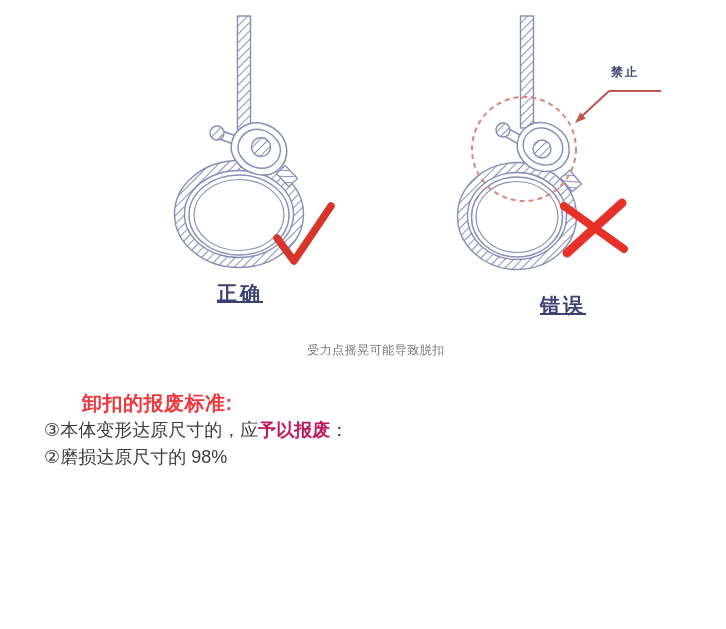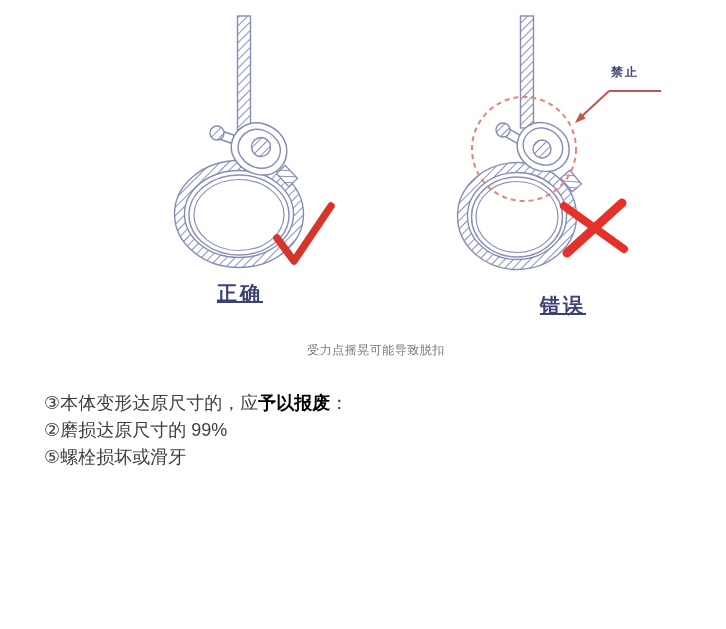--- a/index.html
+++ b/index.html
@@ -22,21 +22,21 @@
     text-indent:26px; font-size:12px; color:#777777; letter-spacing:0.5px;
   }
   .content {
     position:absolute; left:44px; top:390px; width:640px;
     font-size:18px; line-height:27px; color:#3d3d3d;
   }
   .heading {
     padding-left:38px; font-size:20px; font-weight:700;
     color:#ee383e; letter-spacing:0.5px; line-height:27px;
   }
-  .intro b { font-weight:700; color:#000000; }
+  .intro b { font-weight:700; color:#be185d; }
   .item { white-space:nowrap; }
 </style>
 </head>
 <body>
 
 <div class="page">
 
   <svg class="figure-svg" width="726" height="336" viewBox="0 0 726 336">
     <defs>
       <pattern id="hatch" width="6" height="6" patternUnits="userSpaceOnUse" patternTransform="rotate(45)">
@@ -105,18 +105,18 @@
     </g>
   </svg>
 
   <div class="fig-label" style="left:217px; top:280px;">正确</div>
   <div class="fig-label" style="left:496px; top:292px;margin-left:44px;">错误</div>
   <div class="prohibit-label">禁止</div>
 
   <div class="caption">受力点摇晃可能导致脱扣</div>
 
   <div class="content">
+    <div class="heading">卸扣的报废标准:</div>
     <div class="intro"><span>③本体变形达原尺寸的，应</span><b>予以报废</b><span>：</span></div>
-    <div class="item">②磨损达原尺寸的 99%</div>
-    <div class="item">⑤螺栓损坏或滑牙</div>
+    <div class="item">②磨损达原尺寸的 98%</div>
   </div>
 
 </div>
 
 </body></html>

